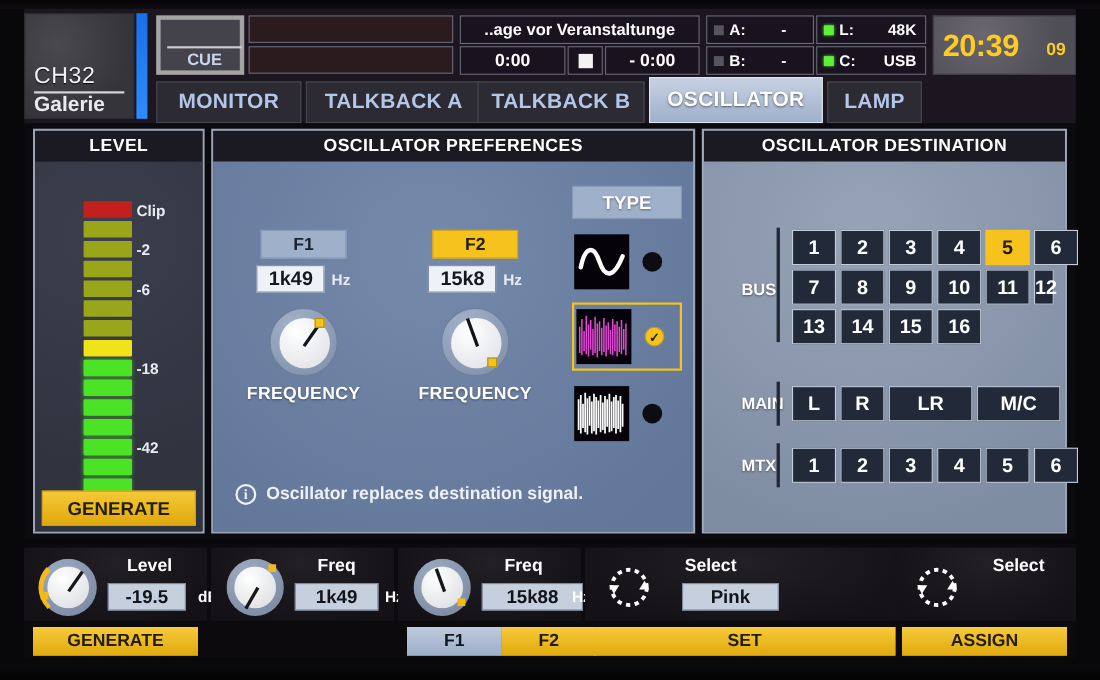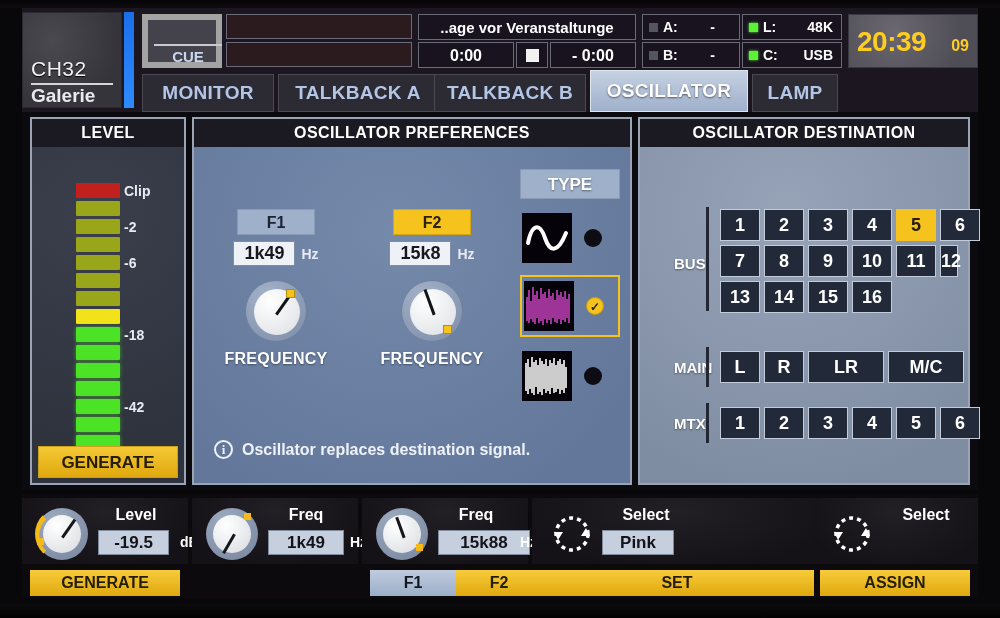--- a/index.html
+++ b/index.html
@@ -39,21 +39,21 @@
   .chn-rule { position:absolute; left: 8px; top: 70px; width: 82px; height: 2px; background: #d6d6da; }
   .chn-sub {
     position: absolute; left: 8px; top: 72px;
     color: #eaeaee; font-size: 19px; font-weight: bold;
   }
   .chn-bar { position: absolute; left: 102px; top: 4px; width: 10px; height: 96px; background: linear-gradient(#1a6fe8,#2e8bff); }
 
   .cue-block { position:absolute; left:120px; top:6px; width: 270px; height: 54px; }
   .cue-label-box {
     position:absolute; left:0; top:0; width: 80px; height: 54px;
-    background:#44434c; border:6px solid #a3a3a3;
+    background:#44434c; border:4px solid #a3a3a3;
   }
   .cue-rule { position:absolute; left:6px; top:24px; width:68px; height:2px; background:#c9c9d0; }
   .cue-label { position:absolute; left:0; top:28px; width:80px; text-align:center; color:#c8d6ee; font-size:15px; font-weight:bold;}
   .cue-field { position:absolute; left:84px; width:186px; height:25px; background:#2b1b1e; border:1px solid #6a6a78;}
   .cue-field.f1 { top:0px; }
   .cue-field.f2 { top:28px; }
 
   .evt-block { position:absolute; left:396px; top:6px; width:218px; height:54px; }
   .evt-name {
     position:absolute; left:0; top:0; width:218px; height:26px;
@@ -533,21 +533,21 @@
         <div class="bval" style="left: 76px; top: 32px; width: 92px;">15k88</div>
         <div class="bunit" style="left: 158px; top: 36px;">Hz</div>
       </div>
       <div class="bseg" style="left: 510px; width: 290px;">
         <div class="rot-icon"><svg width="52" height="52" viewBox="0 0 52 52">
             <circle cx="26" cy="26" r="16" fill="none" stroke="#ffffff" stroke-width="3.5" stroke-dasharray="4 4"></circle>
             <path d="M40 20 L44 28 L35 28 Z" fill="#ffffff"></path>
             <path d="M12 32 L8 24 L17 24 Z" fill="#ffffff"></path>
           </svg></div>
         <div class="blabel" style="left: 74px; top: 8px; width: 80px;">Select</div>
-        <div class="bval" style="left: 70px; top: 32px; width: 72px;">Pink</div>
+        <div class="bval" style="left: 88px; top: 32px; width: 88px;">Pink</div>
       </div>
       <div class="bbtn amber" style="left: 518px; top: 76px; width: 274px;">SET</div>
       <div class="bseg" style="left: 790px; width: 166px;">
         <div class="rot-icon"><svg width="52" height="52" viewBox="0 0 52 52">
             <circle cx="26" cy="26" r="16" fill="none" stroke="#ffffff" stroke-width="3.5" stroke-dasharray="4 4"></circle>
             <path d="M40 20 L44 28 L35 28 Z" fill="#ffffff"></path>
             <path d="M12 32 L8 24 L17 24 Z" fill="#ffffff"></path>
           </svg></div>
         <div class="blabel" style="left: 74px; top: 8px; width: 80px;">Select</div>
         <div class="bval" style="left: 76px; top: 32px; width: 56px; margin-top: 40px;">Bus 5</div>

